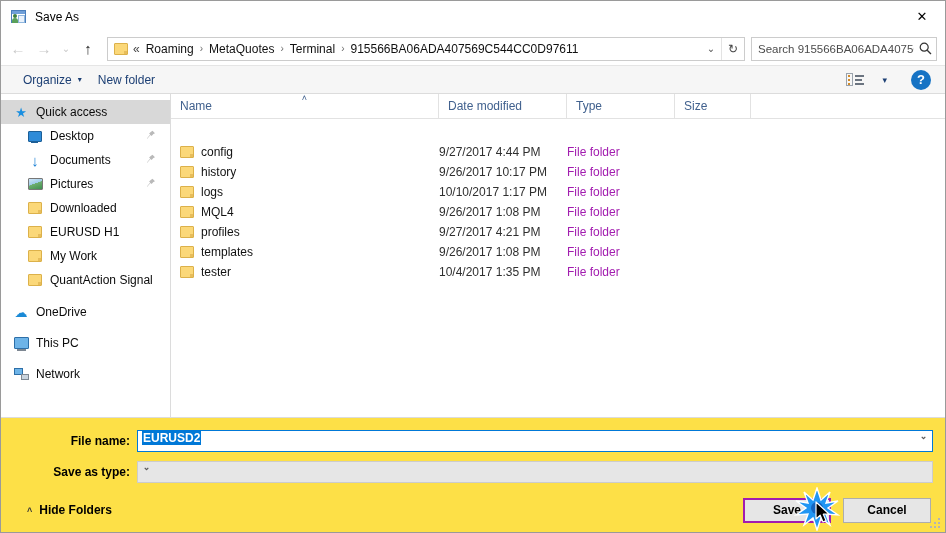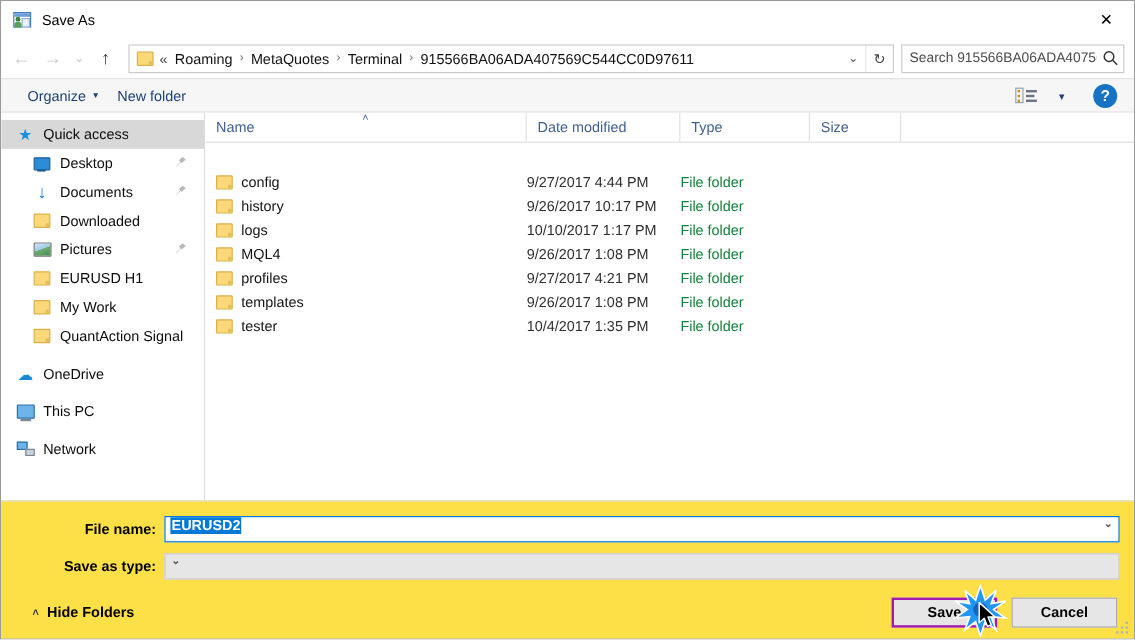--- a/index.html
+++ b/index.html
@@ -478,21 +478,21 @@
     overflow: hidden;
   }
   .cell-name {
     width: 268px;
     display: flex;
     align-items: center;
     padding-left: 9px;
   }
   .cell-name .ico-folder { margin-right: 7px; }
   .cell-date { width: 128px; color: #2f2f2f; }
-  .cell-type { width: 108px; color: #15803d; }
+  .cell-type { width: 108px; color: #a21caf; }
   .cell-size { width: 76px; color: #2f2f2f; }
 
   
   .footer {
     background: #fde047;
     border-top: 1px solid #dcdcdc;
     padding: 10px 0 0 12px;
     font-weight: bold;
   }
   .form-row {
@@ -727,35 +727,35 @@
         <span class="side-label">Documents</span>
         <span class="pin">
           <svg width="10" height="10" viewBox="0 0 10 10">
               <path d="M6.5 0.8 L9 3.3 L7.4 4 L5.6 6 L4.5 4.9 L1.2 8.8 L0.9 8.5 L4.2 4.6 L3.1 3.5 L5.1 1.7 Z" fill="#b9b9b9"></path>
             </svg>
         </span>
       </div>
 
       <div class="side-item indent">
         <span class="side-icon">
-            <span class="ico-folder"></span>
-          </span>
-        <span class="side-label">Downloaded</span>
-      </div>
-
-      <div class="side-item indent">
-        <span class="side-icon">
             <span class="ico-pic"></span>
           </span>
         <span class="side-label">Pictures</span>
         <span class="pin">
           <svg width="10" height="10" viewBox="0 0 10 10">
               <path d="M6.5 0.8 L9 3.3 L7.4 4 L5.6 6 L4.5 4.9 L1.2 8.8 L0.9 8.5 L4.2 4.6 L3.1 3.5 L5.1 1.7 Z" fill="#b9b9b9"></path>
             </svg>
         </span>
+      </div>
+
+      <div class="side-item indent">
+        <span class="side-icon">
+            <span class="ico-folder"></span>
+          </span>
+        <span class="side-label">Downloaded</span>
       </div>
 
       <div class="side-item indent">
         <span class="side-icon">
             <span class="ico-folder"></span>
           </span>
         <span class="side-label">EURUSD H1</span>
       </div>
 
       <div class="side-item indent">

